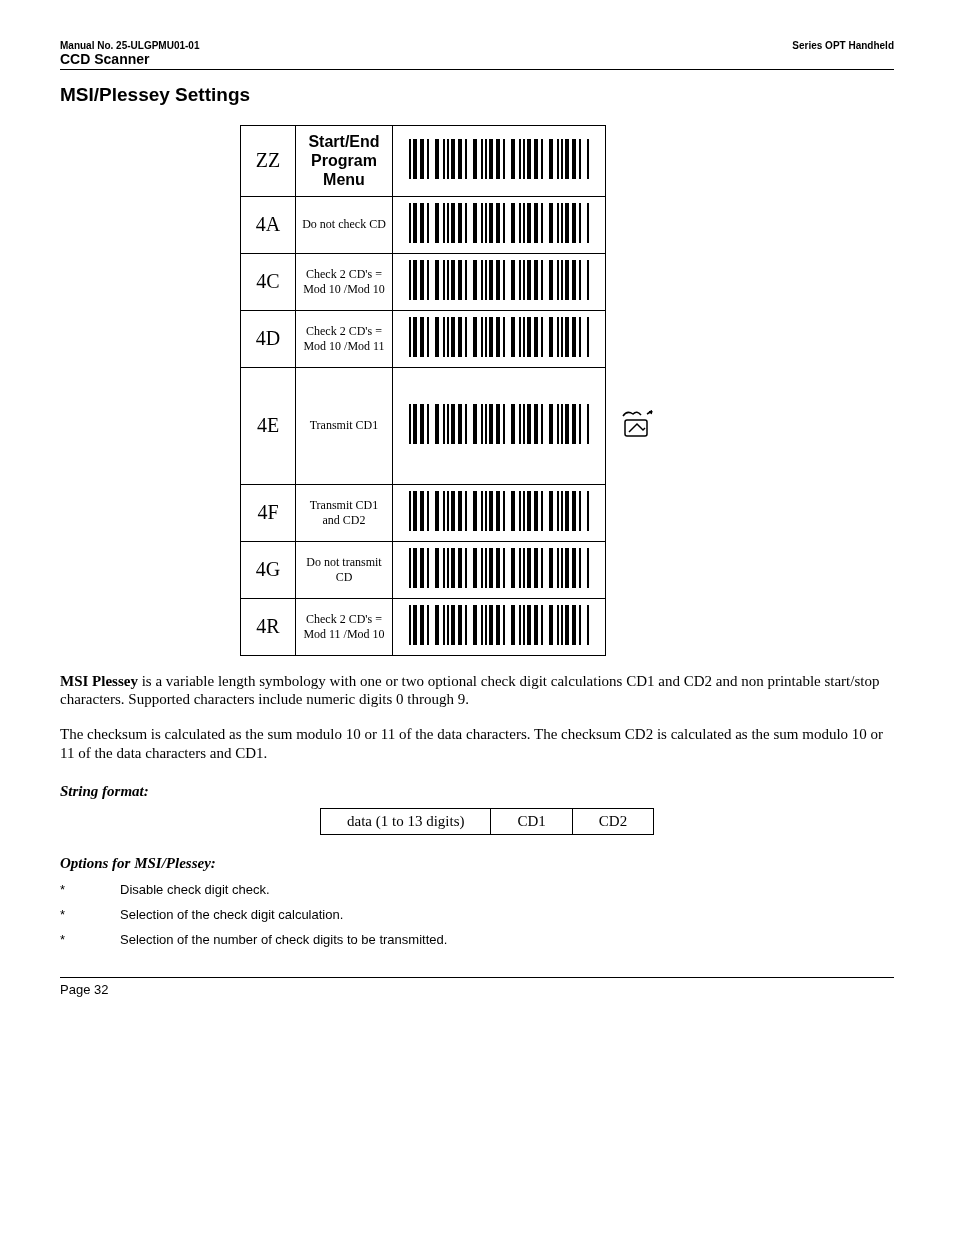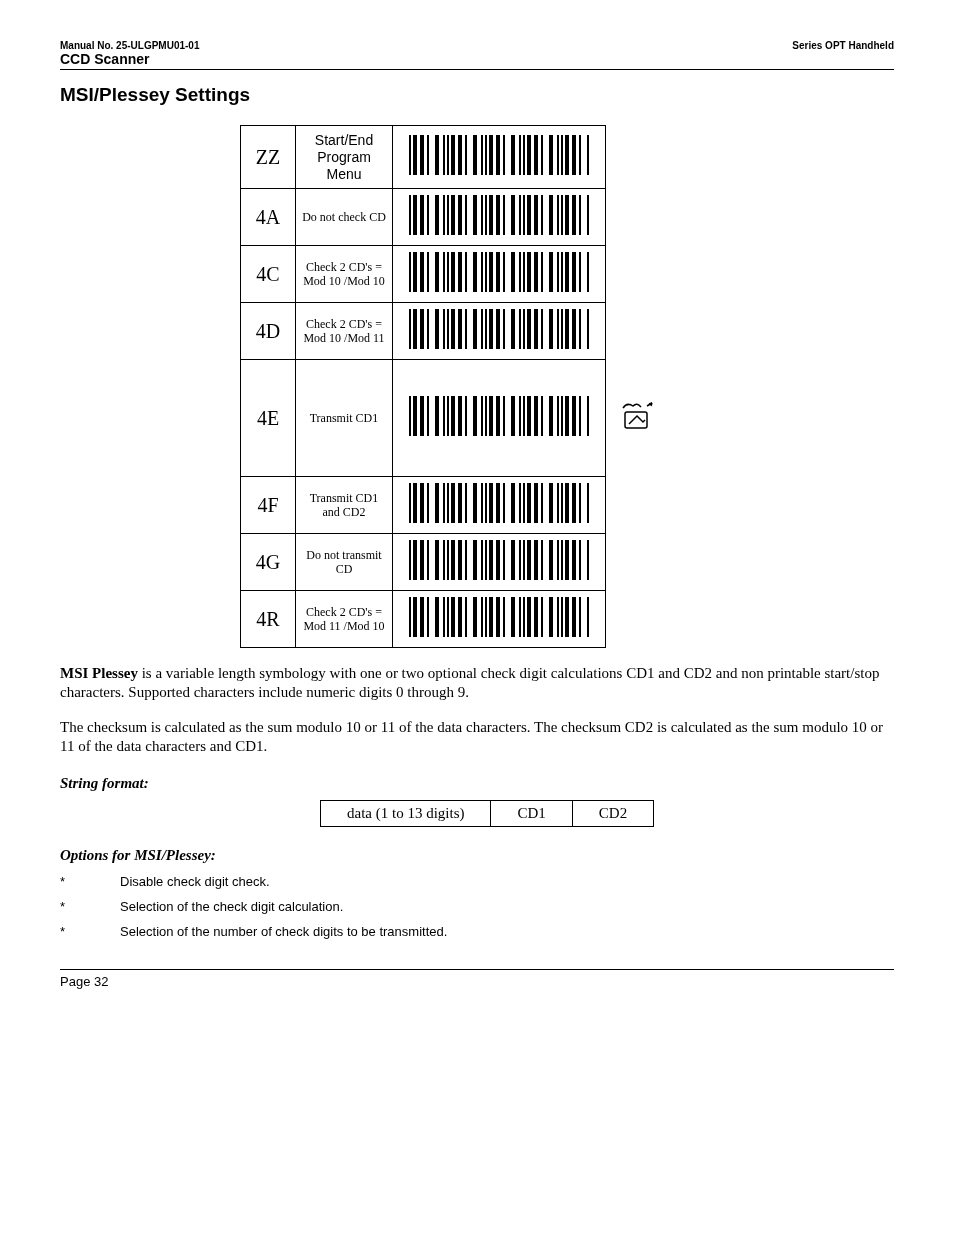--- a/index.html
+++ b/index.html
@@ -53,22 +53,22 @@
     font-size: 20px;
   }
   td.desc-col {
     width: 84px;
     font-family: "Times New Roman", serif;
     font-size: 12px;
     line-height: 1.2;
   }
   td.desc-col.menu {
     font-family: Verdana, Arial, sans-serif;
-    font-weight: normal;
-    font-size: 14px;
+    font-weight: bold;
+    font-size: 16px;
   }
   td.barcode-col {
     width: 200px;
     padding: 8px 12px;
   }
   td.icon-col {
     border: none !important;
     width: 50px;
     padding-left: 10px;
   }

